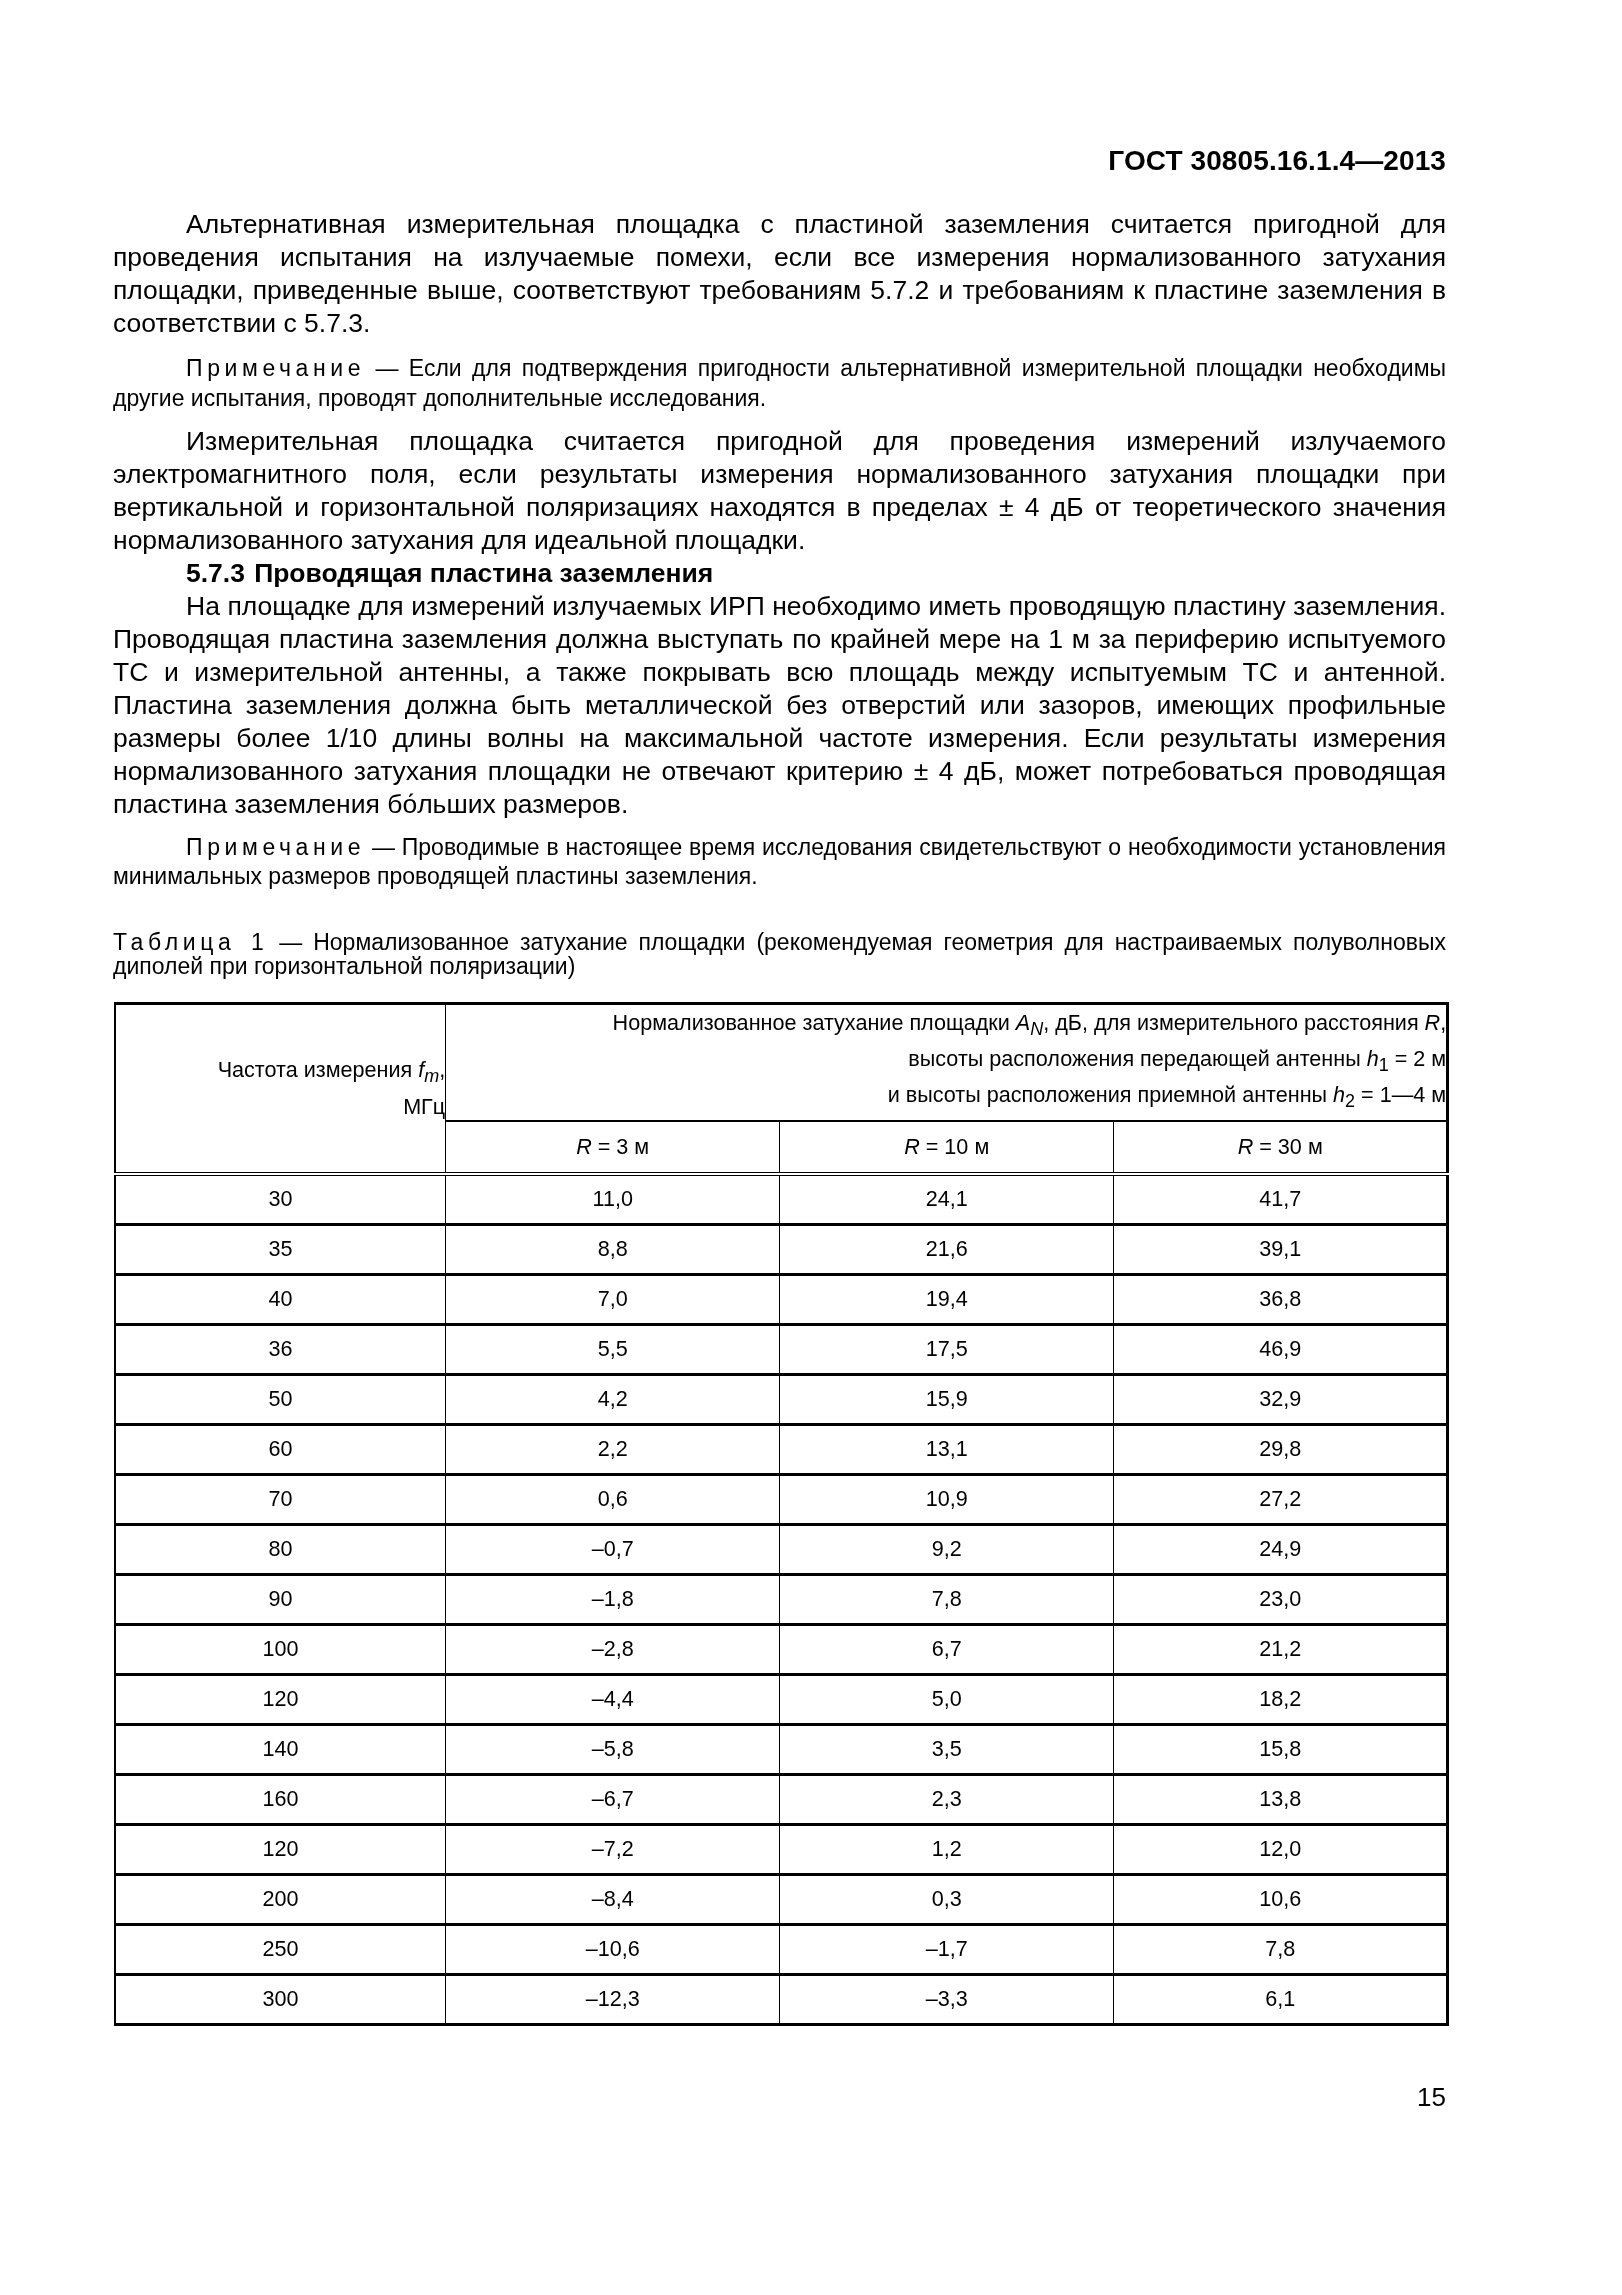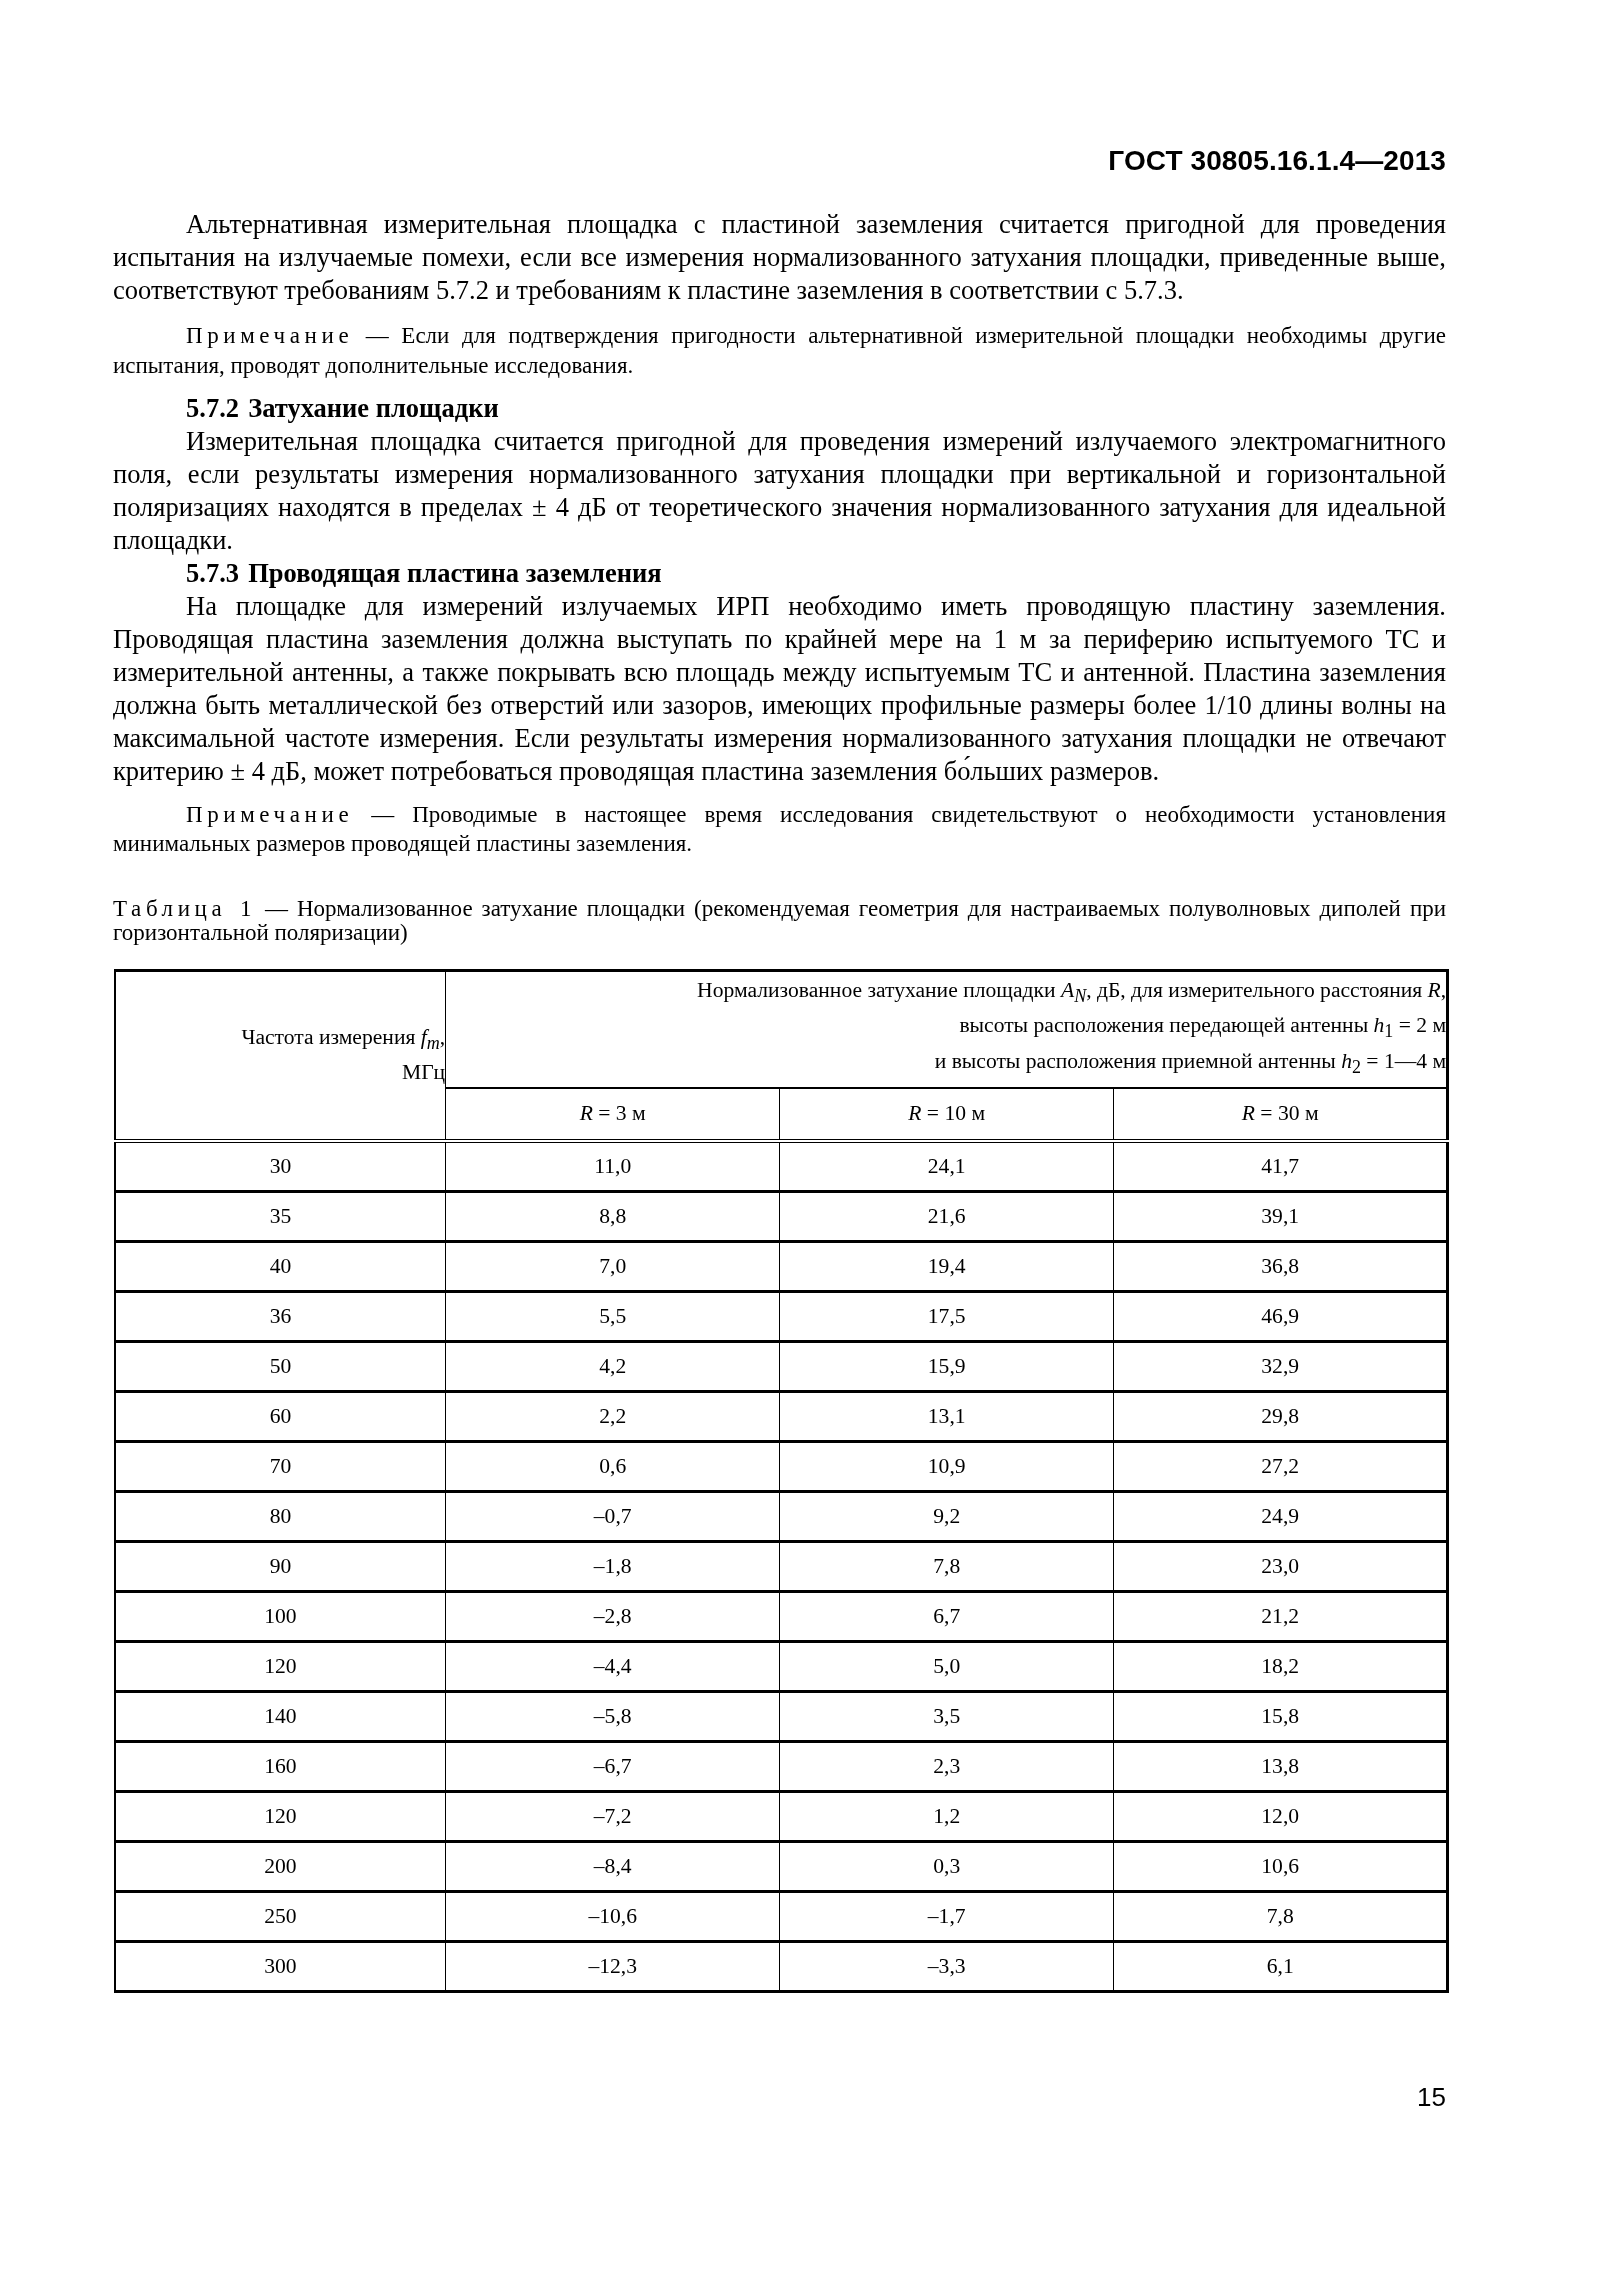--- a/index.html
+++ b/index.html
@@ -5,21 +5,21 @@
   html, body { margin: 0; padding: 0; background: #ffffff; }
   body {
     width: 1623px; height: 2295px; position: relative; overflow: hidden;
     font-family: "Liberation Sans", sans-serif; color: #000;
   }
   .doc-header {
     position: absolute; top: 145px; right: 177px;
     font-weight: bold; font-size: 28px; letter-spacing: 0.1px;
   }
   .content {
-    position: absolute; left: 113px; top: 208px; width: 1333px; font-family: Liberation Serif, serif;
+    position: absolute; left: 113px; top: 208px; width: 1333px;
   }
   .para {
     font-size: 26.5px; line-height: 33px; text-align: justify;
     text-indent: 73px; margin: 0;
   }
   .note {
     font-size: 23px; line-height: 29.4px; text-align: justify;
     text-indent: 73px; margin: 0;
   }
   .spaced { letter-spacing: 4.6px; }
@@ -69,21 +69,20 @@
 <div class="doc-header">ГОСТ 30805.16.1.4—2013</div>
 
 <div class="content">
 
   <p class="para">Альтернативная измерительная площадка с пластиной заземления считается пригодной для проведения испытания на излучаемые помехи, если все измерения нормализованного затухания площадки, приведенные выше, соответствуют требованиям 5.7.2 и требованиям к пластине заземления в соответствии с 5.7.3.</p>
   <div class="gap-a"></div>
 
   <p class="note"><span class="spaced">Примечание</span><span> — Если для подтверждения пригодности альтернативной измерительной площадки необходимы другие испытания, проводят дополнительные исследования.</span></p>
   <div class="gap-b"></div>
 
-  <p class="heading"><span class="num">5.7.2</span><span>Затухание площадки</span></p>
   <p class="para">Измерительная площадка считается пригодной для проведения измерений излучаемого электромагнитного поля, если результаты измерения нормализованного затухания площадки при вертикальной и горизонтальной поляризациях находятся в пределах ± 4 дБ от теоретического значения нормализованного затухания для идеальной площадки.</p>
 
   <p class="heading"><span class="num">5.7.3</span><span>Проводящая пластина заземления</span></p>
   <p class="para">На площадке для измерений излучаемых ИРП необходимо иметь проводящую пластину заземления. Проводящая пластина заземления должна выступать по крайней мере на 1 м за периферию испытуемого ТС и измерительной антенны, а также покрывать всю площадь между испытуемым ТС и антенной. Пластина заземления должна быть металлической без отверстий или зазоров, имеющих профильные размеры более 1/10 длины волны на максимальной частоте измерения. Если результаты измерения нормализованного затухания площадки не отвечают критерию ± 4 дБ, может потребоваться проводящая пластина заземления бо́льших размеров.</p>
   <div class="gap-c"></div>
 
   <p class="note"><span class="spaced">Примечание</span><span> — Проводимые в настоящее время исследования свидетельствуют о необходимости установления минимальных размеров проводящей пластины заземления.</span></p>
   <div class="gap-d"></div>
 
   <p class="table-caption"><span class="spaced">Таблица 1</span><span> — Нормализованное затухание площадки (рекомендуемая геометрия для настраиваемых полуволновых диполей при горизонтальной поляризации)</span></p>

